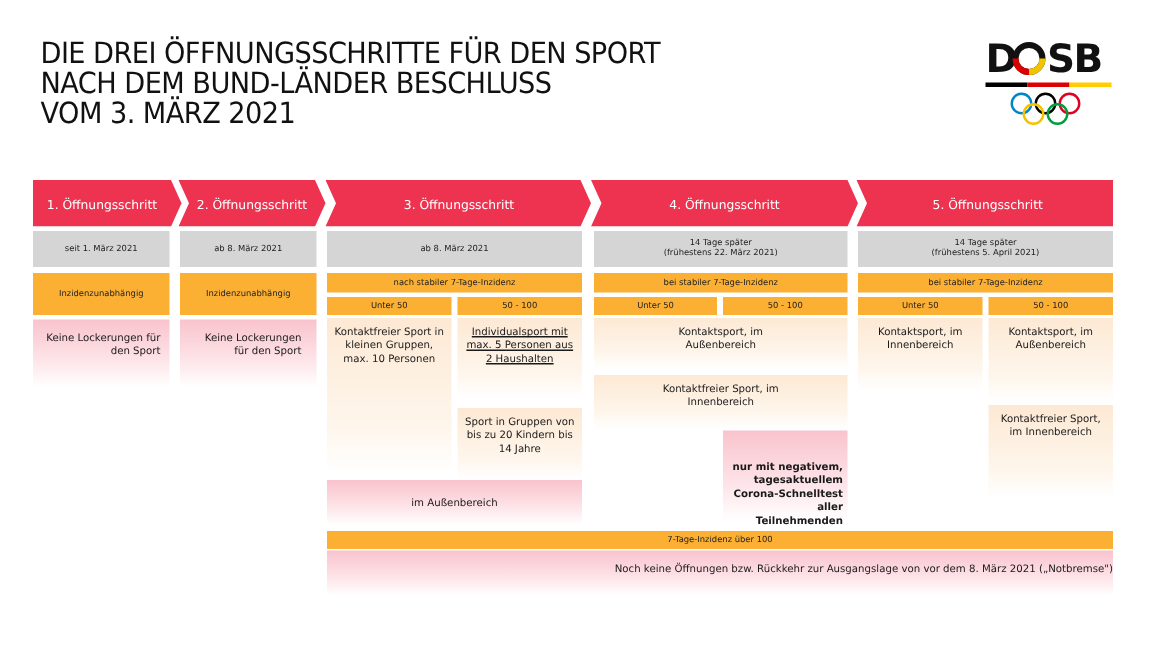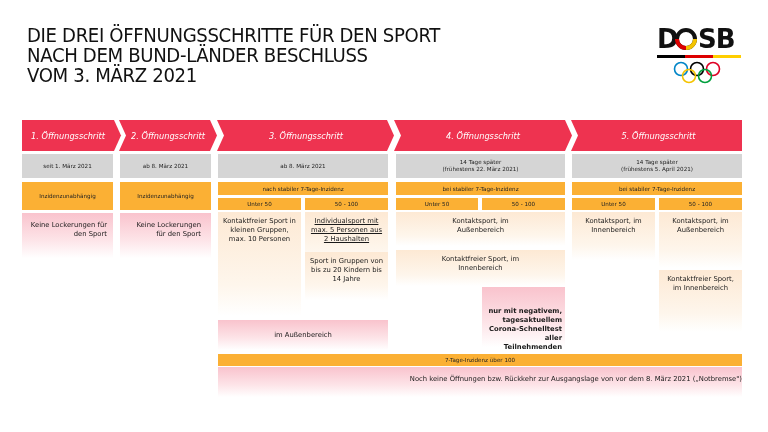--- a/index.html
+++ b/index.html
@@ -1,20 +1,20 @@
 <!DOCTYPE html>
 <html><head>
 <meta charset="utf-8">
 <style>
   html, body { margin: 0; padding: 0; background: #ffffff; }
   body { width: 768px; height: 432px; position: relative; overflow: hidden; font-family: "DejaVu Sans", sans-serif; color: #1a1a1a; }
   .title { position: absolute; left: 27px; top: 26px; font-family: "DejaVu Sans", sans-serif; font-size: 19.5px; line-height: 20px; letter-spacing: -0.4px; font-weight: normal; color: #111; transform: scaleX(0.93); transform-origin: left top; }
   .title div { white-space: nowrap; }
   .abs { position: absolute; box-sizing: border-box; }
-  .hdr { background: #ee3350; color: #fff; font-size: 8.2px; display: flex; align-items: center; justify-content: center; white-space: nowrap; font-style: italic; }
+  .hdr { background: #ee3350; color: #fff; font-size: 8.2px; display: flex; align-items: center; justify-content: center; white-space: nowrap; }
   .gray { background: #d5d5d5; color: #222; font-size: 5.6px; display: flex; align-items: center; justify-content: center; text-align: center; line-height: 7px; }
   .orange { background: #fbb034; color: #222; font-size: 5.6px; display: flex; align-items: center; justify-content: center; text-align: center; white-space: nowrap; }
   .cream { background: linear-gradient(to bottom, #fde9d4 0%, #fef6ec 70%, #ffffff 100%); color: #1a1a1a; font-size: 6.8px; line-height: 9px; text-align: center; padding-top: 5px; }
   .pink { background: linear-gradient(to bottom, #f9c3cd 0%, #fde4e8 60%, #ffffff 100%); color: #1a1a1a; font-size: 6.8px; line-height: 9px; text-align: right; }
   .center { display: flex; align-items: center; justify-content: center; }
   svg { display: block; }
 </style>
 </head>
 <body>
 
@@ -96,21 +96,21 @@
 <div class="abs orange" style="left:396px; top:198px; width:82px; height:12px;">Unter 50</div>
 <div class="abs orange" style="left:482px; top:198px; width:83px; height:12px;">50 - 100</div>
 <div class="abs orange" style="left:572px; top:198px; width:83px; height:12px;">Unter 50</div>
 <div class="abs orange" style="left:659px; top:198px; width:83px; height:12px;">50 - 100</div>
 
 <div class="abs pink" style="left:22px; top:213px; width:91px; height:45px; padding:8px 6px 0;">Keine Lockerungen für den Sport</div>
 <div class="abs pink" style="left:120px; top:213px; width:91px; height:45px; padding:8px 10px 0;">Keine Lockerungen für den Sport</div>
 
 <div class="abs cream" style="left:218px; top:212px; width:83px; height:104px; padding:5px 3px 0;">Kontaktfreier Sport in kleinen Gruppen, max. 10 Personen</div>
 <div class="abs cream" style="left:305px; top:212px; width:83px; height:53px; padding:5px 3px 0;text-decoration:underline;">Individualsport mit max. 5 Personen aus 2 Haushalten</div>
-<div class="abs cream" style="left:305px; top:252px; width:83px; height:48px; padding:5px 3px 0;">Sport in Gruppen von bis zu 20 Kindern bis 14 Jahre</div>
+<div class="abs cream" style="left:305px; top:272px; width:83px; height:48px; padding:5px 3px 0;">Sport in Gruppen von bis zu 20 Kindern bis 14 Jahre</div>
 <div class="abs pink center" style="left:218px; top:320px; width:170px; height:30px;">im Außenbereich</div>
 
 <div class="abs cream" style="left:396px; top:212px; width:169px; height:34px; padding:5px 40px 0;">Kontaktsport, im Außenbereich</div>
 <div class="abs cream" style="left:396px; top:250px; width:169px; height:36px; padding:5px 40px 0;">Kontaktfreier Sport, im Innenbereich</div>
 <div class="abs pink" style="left:482px; top:287px; width:83px; height:60px; padding:20px 3px 0;font-weight:bold;">nur mit negativem, tagesaktuellem Corona-Schnelltest aller Teilnehmenden</div>
 
 <div class="abs cream" style="left:572px; top:212px; width:83px; height:48px; padding:5px 10px 0;">Kontaktsport, im Innenbereich</div>
 <div class="abs cream" style="left:659px; top:212px; width:83px; height:56px; padding:5px 10px 0;">Kontaktsport, im Außenbereich</div>
 <div class="abs cream" style="left:659px; top:270px; width:83px; height:62px; padding:5px 3px 0;">Kontaktfreier Sport, im Innenbereich</div>
 

